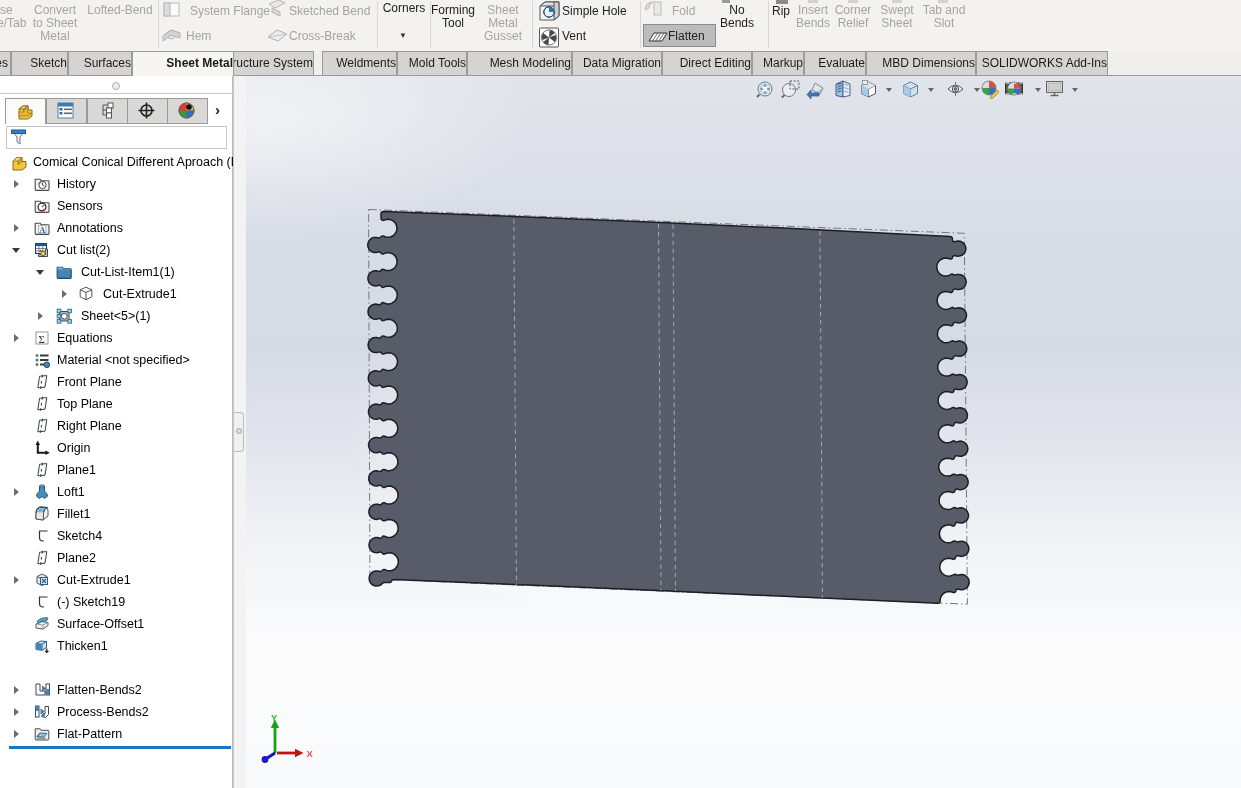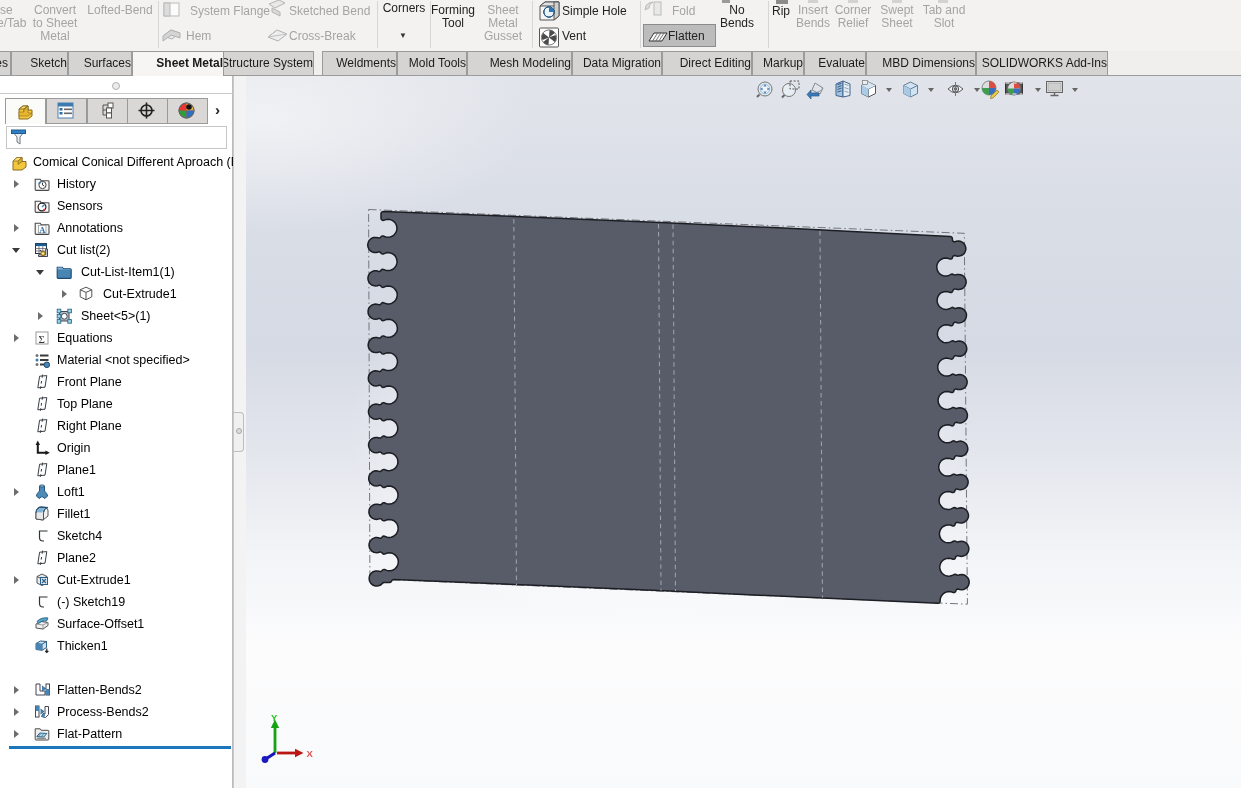--- a/index.html
+++ b/index.html
@@ -106,21 +106,21 @@
 <path d="M168 0 l10 0 0 3 -10 0 z" fill="#d2d2d2"></path>
       <path d="M208 0 l10 0 0 3 -10 0 z" fill="#d2d2d2"></path>
       <path d="M252 0 l10 0 0 3 -10 0 z" fill="#d2d2d2"></path>
       <path d="M298 0 l10 0 0 3 -10 0 z" fill="#d2d2d2"></path>
 </svg>
   </div>
 <div id="tabbar">
     <div class="tab" style="left:-40px;width:51px;text-align:right;padding-right:2px;">es</div>
     <div class="tab" style="left:11px;width:57px;">Sketch</div>
     <div class="tab" style="left:68px;width:64px;">Surfaces</div>
-    <div class="tab act" style="left:132px;width:92px;">Sheet Metal</div>
+    <div class="tab act" style="left:132px;width:102px;">Sheet Metal</div>
     <div class="tab" style="left:214px;width:100px;">Structure System</div>
     <div class="tab" style="left:322px;width:75px;">Weldments</div>
     <div class="tab" style="left:397px;width:70px;">Mold Tools</div>
     <div class="tab" style="left:467px;width:105px;">Mesh Modeling</div>
     <div class="tab" style="left:572px;width:90px;">Data Migration</div>
     <div class="tab" style="left:662px;width:90px;">Direct Editing</div>
     <div class="tab" style="left:752px;width:52px;">Markup</div>
     <div class="tab" style="left:804px;width:62px;">Evaluate</div>
     <div class="tab" style="left:866px;width:110px;">MBD Dimensions</div>
     <div class="tab" style="left:976px;width:132px;">SOLIDWORKS Add-Ins</div>

